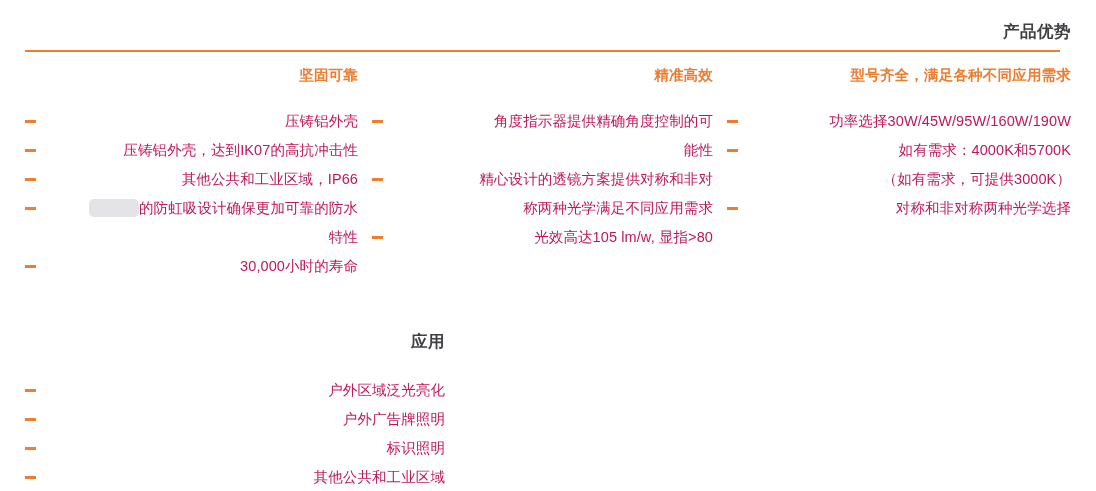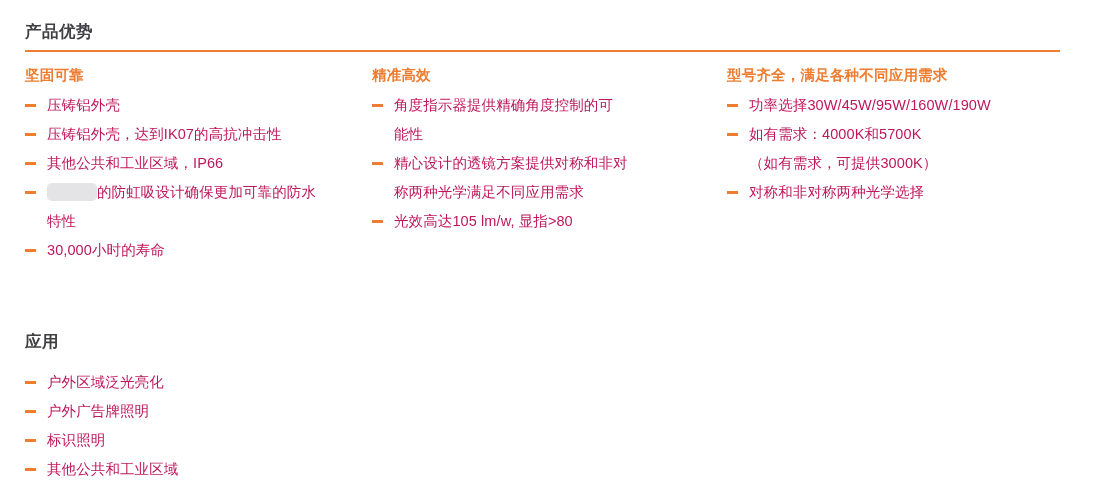--- a/index.html
+++ b/index.html
@@ -14,20 +14,21 @@
     color: #3f3f42;
     overflow: hidden;
     position: relative;
   }
 
   .page {
     position: relative;
     width: 1096px;
     height: 444px;
     box-sizing: border-box;
+    text-align: right;
   }
 
   
   .section-advantages {
     position: absolute;
     left: 25px;
     top: 20px;
     width: 1046px;
   }
 
@@ -57,21 +58,21 @@
   }
   .col-1 { width: 347px; padding-right: 14px; }
   .col-2 { width: 355px; padding-right: 14px; }
   .col-3 { width: 344px; }
 
   .col-heading {
     color: #ed7d31;
     font-size: 14.5px;
     font-weight: bold;
     line-height: 20px;
-    margin: 0 0 6px 0;
+    margin: 0 0 22px 0;
     letter-spacing: 0.2px;
   }
 
   ul.bullets {
     list-style: none;
     margin: 0;
     padding: 0;
   }
 
   ul.bullets > li {
@@ -108,21 +109,21 @@
   }
 
   
   .section-applications {
     position: absolute;
     left: 25px;
     top: 330px;
     width: 420px;
   }
   .section-applications .section-title {
-    margin-bottom: 16px;
+    margin-bottom: 24px;
   }
 </style>
 </head>
 <body>
 
 <div class="page">
 
   <section class="section-advantages">
     <h2 class="section-title">产品优势</h2>
     <div class="title-rule"></div>

